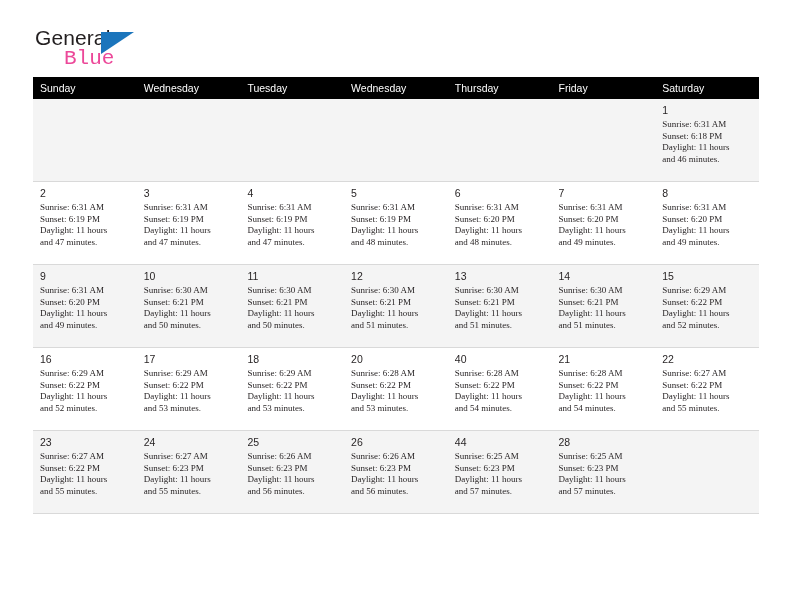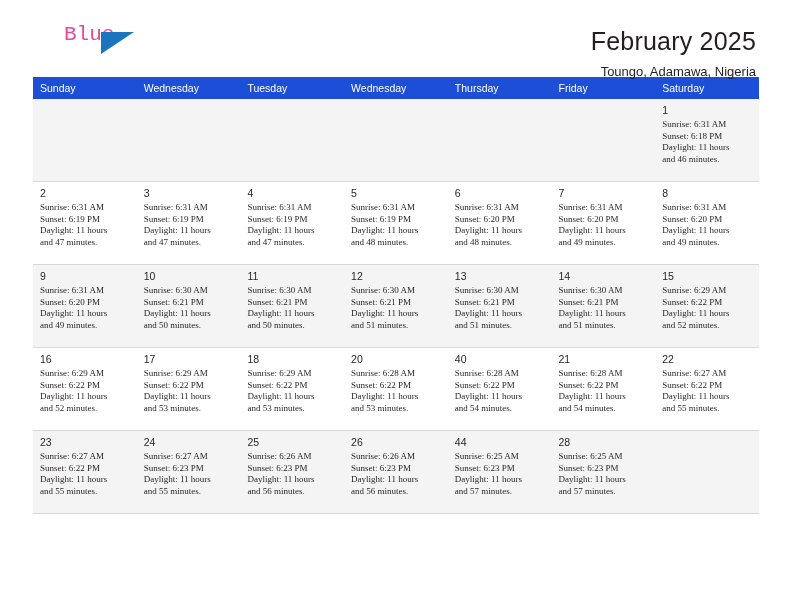--- a/index.html
+++ b/index.html
@@ -83,21 +83,21 @@
   }
 
   
   table.calendar {
     width: 726px;
     border-collapse: collapse;
     table-layout: fixed;
     margin-top: 5px;
   }
   table.calendar thead th {
-    background: #1d4ed8;
+    background: #000000;
     color: #ffffff;
     font-size: 10.5px;
     font-weight: normal;
     text-align: left;
     padding: 5px 0 5px 7px;
     height: 12px;
     border: none;
   }
   table.calendar td {
     vertical-align: top;
@@ -132,26 +132,23 @@
   }
   td.empty .cell-inner { }
 </style>
 </head>
 <body>
 
 <div class="page">
 
   <div class="header">
     <div class="brand">
+      <span class="brand-general">General</span>
       <span class="brand-triangle"></span>
       <span class="brand-blue">Blue</span>
-    </div>
-    <div class="title-block">
-      <h1 class="cal-title">February 2025</h1>
-      <p class="cal-subtitle">Toungo, Adamawa, Nigeria</p>
     </div>
   </div>
 
   <table class="calendar">
     <thead>
       <tr id="weekday-row">
           <th>Sunday</th>
           <th>Wednesday</th>
           <th>Tuesday</th>
           <th>Wednesday</th>

